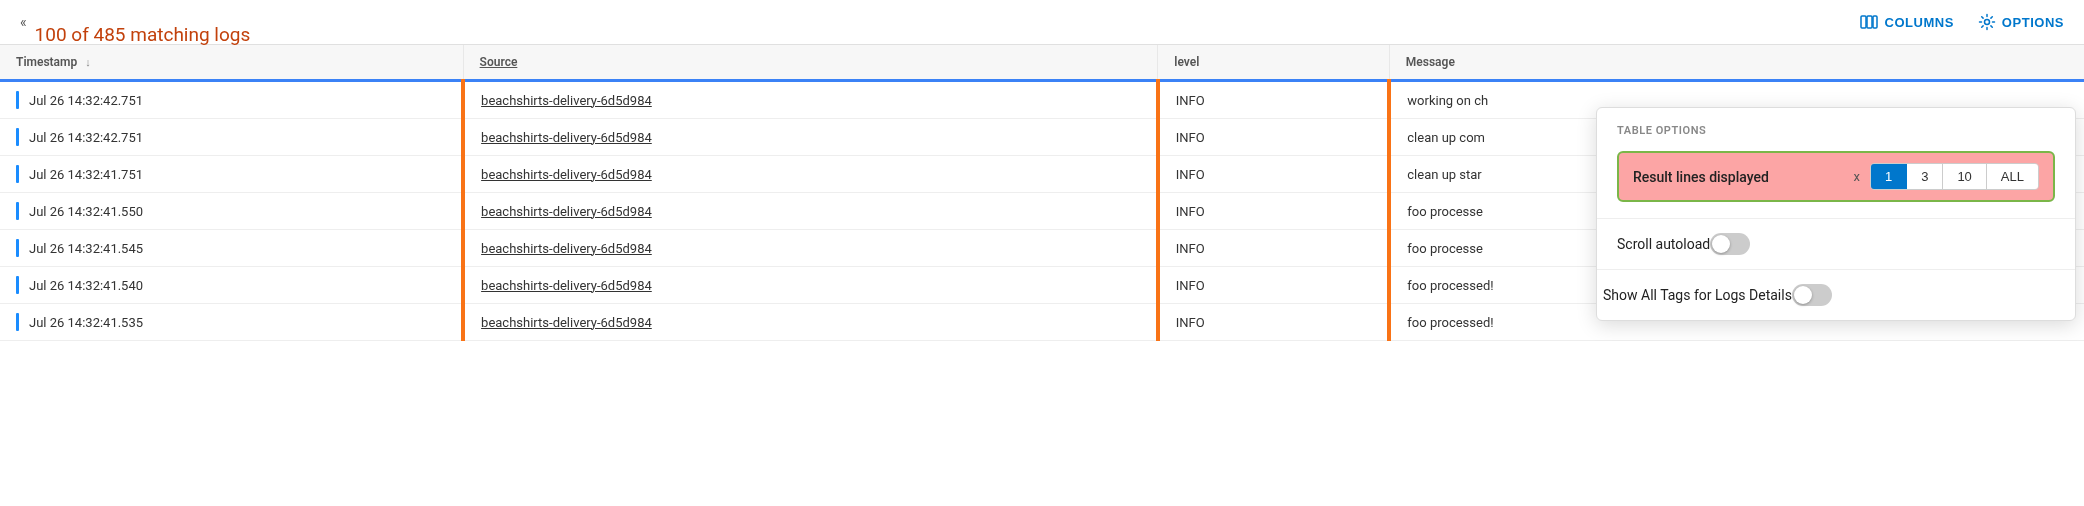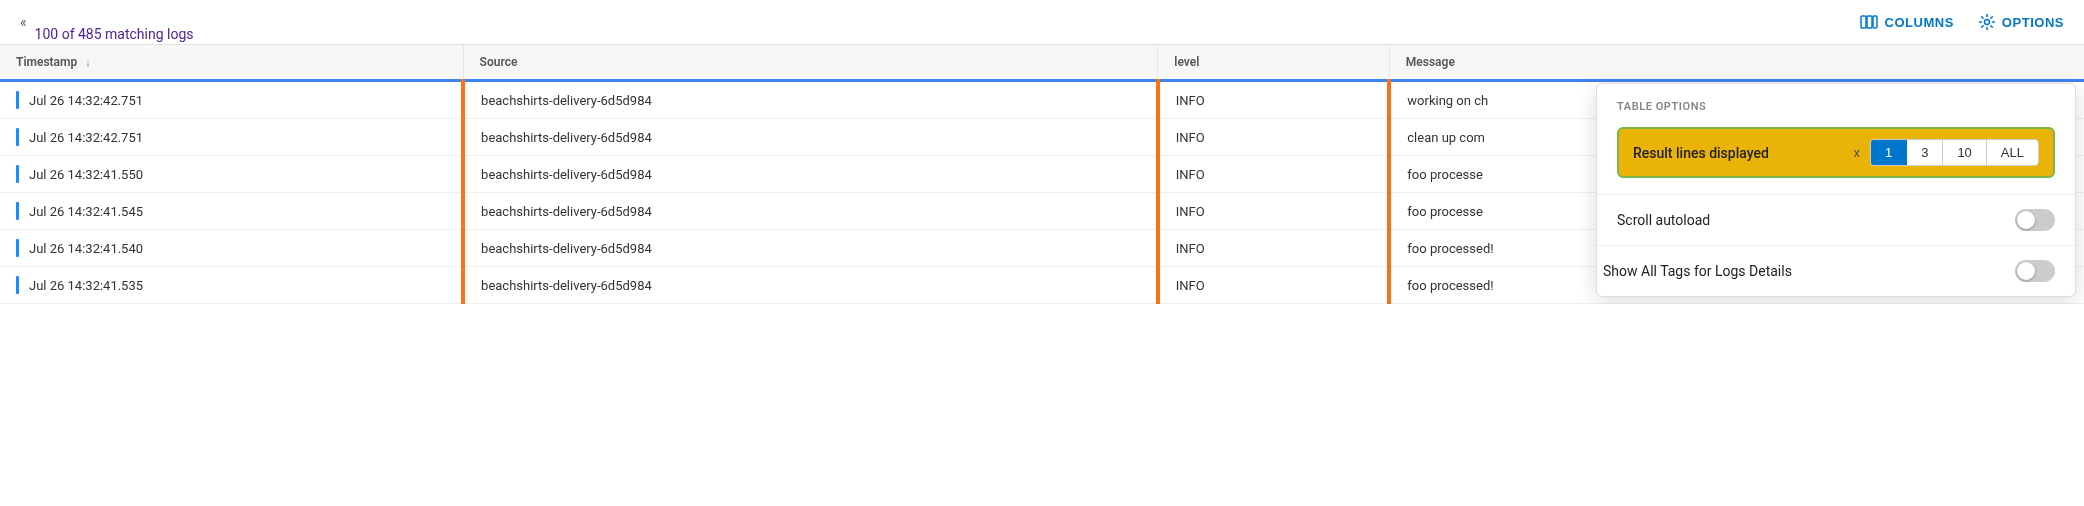--- a/index.html
+++ b/index.html
@@ -25,22 +25,22 @@
       display: flex;
       align-items: center;
       gap: 8px;
     }
     .back-icon {
       color: #555;
       font-size: 14px;
       cursor: pointer;
     }
     .log-count {
-      font-size: 14px;
-      color: #4c1d95;
+      font-size: 19px;
+      color: #c2410c;
       margin-top: 24px;
     }
     .top-bar-right {
       display: flex;
       align-items: center;
       gap: 24px;
     }
     .toolbar-btn {
       display: flex;
       align-items: center;
@@ -88,21 +88,21 @@
       padding: 9px 16px;
       font-size: 13px;
       white-space: nowrap;
       overflow: hidden;
       text-overflow: ellipsis;
       border-right: 4px solid #f97316;
       max-width: 0;
     }
     tbody td:last-child { border-right: none; }
     .col-timestamp { width: 200px; }
-    .col-source { width: 300px; }
+    .col-source { width: 300px; text-decoration: underline; }
     .col-level { width: 100px; }
     .col-message { width: 300px; }
 
     .timestamp-cell {
       display: flex;
       align-items: center;
       gap: 0;
     }
     .blue-bar {
       width: 3px;
@@ -117,21 +117,21 @@
     .sort-icon {
       display: inline-block;
       margin-left: 5px;
       font-size: 11px;
       color: #888;
     }
 
     
     .popup-overlay {
       position: absolute;
-      top: 38px; 
+      top: 62px; 
       right: 8px;
       z-index: 100;
     }
     .popup {
       background: #fff;
       border: 1px solid #ddd;
       border-radius: 6px;
       box-shadow: 0 4px 20px rgba(0,0,0,0.15);
       width: 480px;
       padding: 0;
@@ -152,21 +152,21 @@
     }
 
     
     .result-lines-row {
       display: flex;
       align-items: center;
       gap: 10px;
       border: 2.5px solid #7ab648;
       border-radius: 6px;
       padding: 10px 14px;
-      background: #eab308;
+      background: #fca5a5;
     }
     .result-lines-label {
       font-size: 14px;
       font-weight: 500;
       color: #222;
       flex: 1;
     }
     .result-lines-x {
       font-size: 13px;
       color: #555;
@@ -193,21 +193,20 @@
     .result-btn.active {
       background: #0077cc;
       color: #fff;
       border-color: #0077cc;
     }
 
     
     .toggle-row {
       display: flex;
       align-items: center;
-      justify-content: space-between;
       padding: 14px 20px;
       border-bottom: 1px solid #eee;
     }
     .toggle-row:last-child { border-bottom: none; padding-left: 6px; }
     .toggle-label {
       font-size: 14px;
       color: #222;
     }
     .toggle-switch {
       width: 40px;
@@ -297,20 +296,31 @@
             </div>
           </td>
           <td class="col-source">beachshirts-delivery-6d5d984</td>
           <td class="col-level">INFO</td>
           <td class="col-message" style="max-width: 300px; overflow: hidden; text-overflow: ellipsis;">clean up com</td>
         </tr>
         <tr>
           <td class="col-timestamp">
             <div class="timestamp-cell">
               <div class="blue-bar"></div>
+              <span>Jul 26 14:32:41.751</span>
+            </div>
+          </td>
+          <td class="col-source">beachshirts-delivery-6d5d984</td>
+          <td class="col-level">INFO</td>
+          <td class="col-message" style="max-width: 300px; overflow: hidden; text-overflow: ellipsis;">clean up star</td>
+        </tr>
+        <tr>
+          <td class="col-timestamp">
+            <div class="timestamp-cell">
+              <div class="blue-bar"></div>
               <span>Jul 26 14:32:41.550</span>
             </div>
           </td>
           <td class="col-source">beachshirts-delivery-6d5d984</td>
           <td class="col-level">INFO</td>
           <td class="col-message" style="max-width: 300px; overflow: hidden; text-overflow: ellipsis;">foo processe</td>
         </tr>
         <tr>
           <td class="col-timestamp">
             <div class="timestamp-cell">

